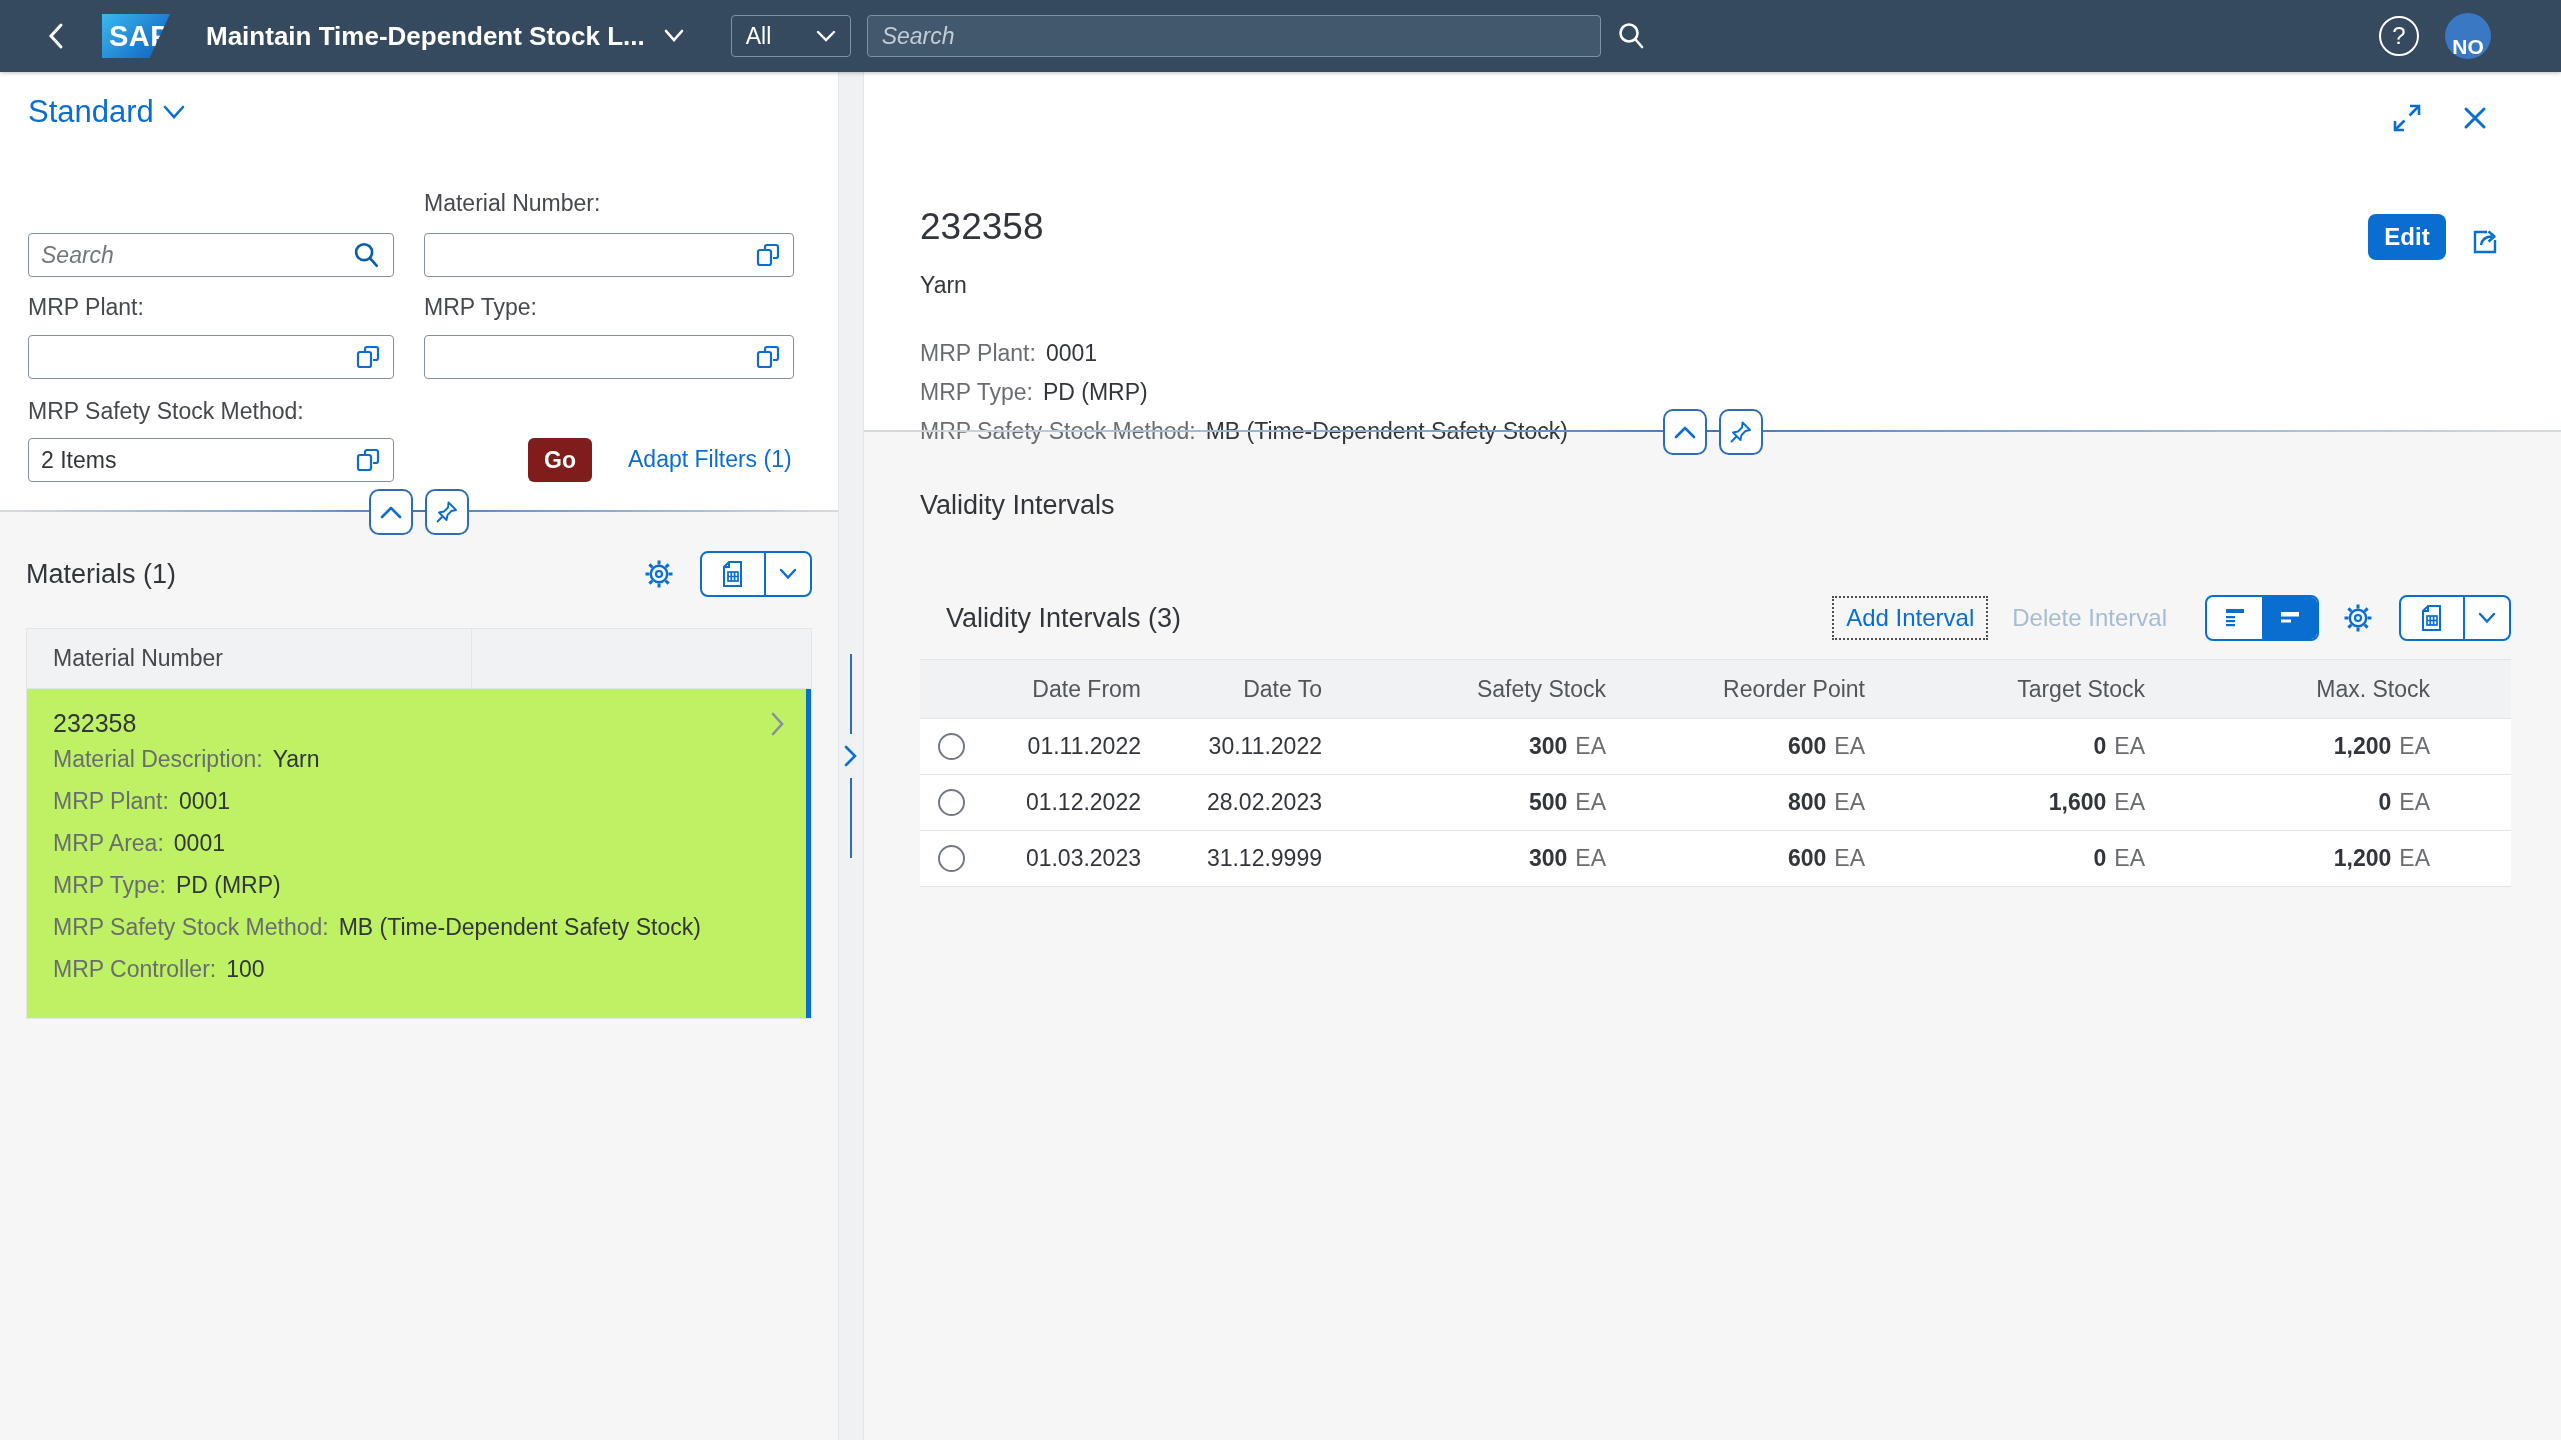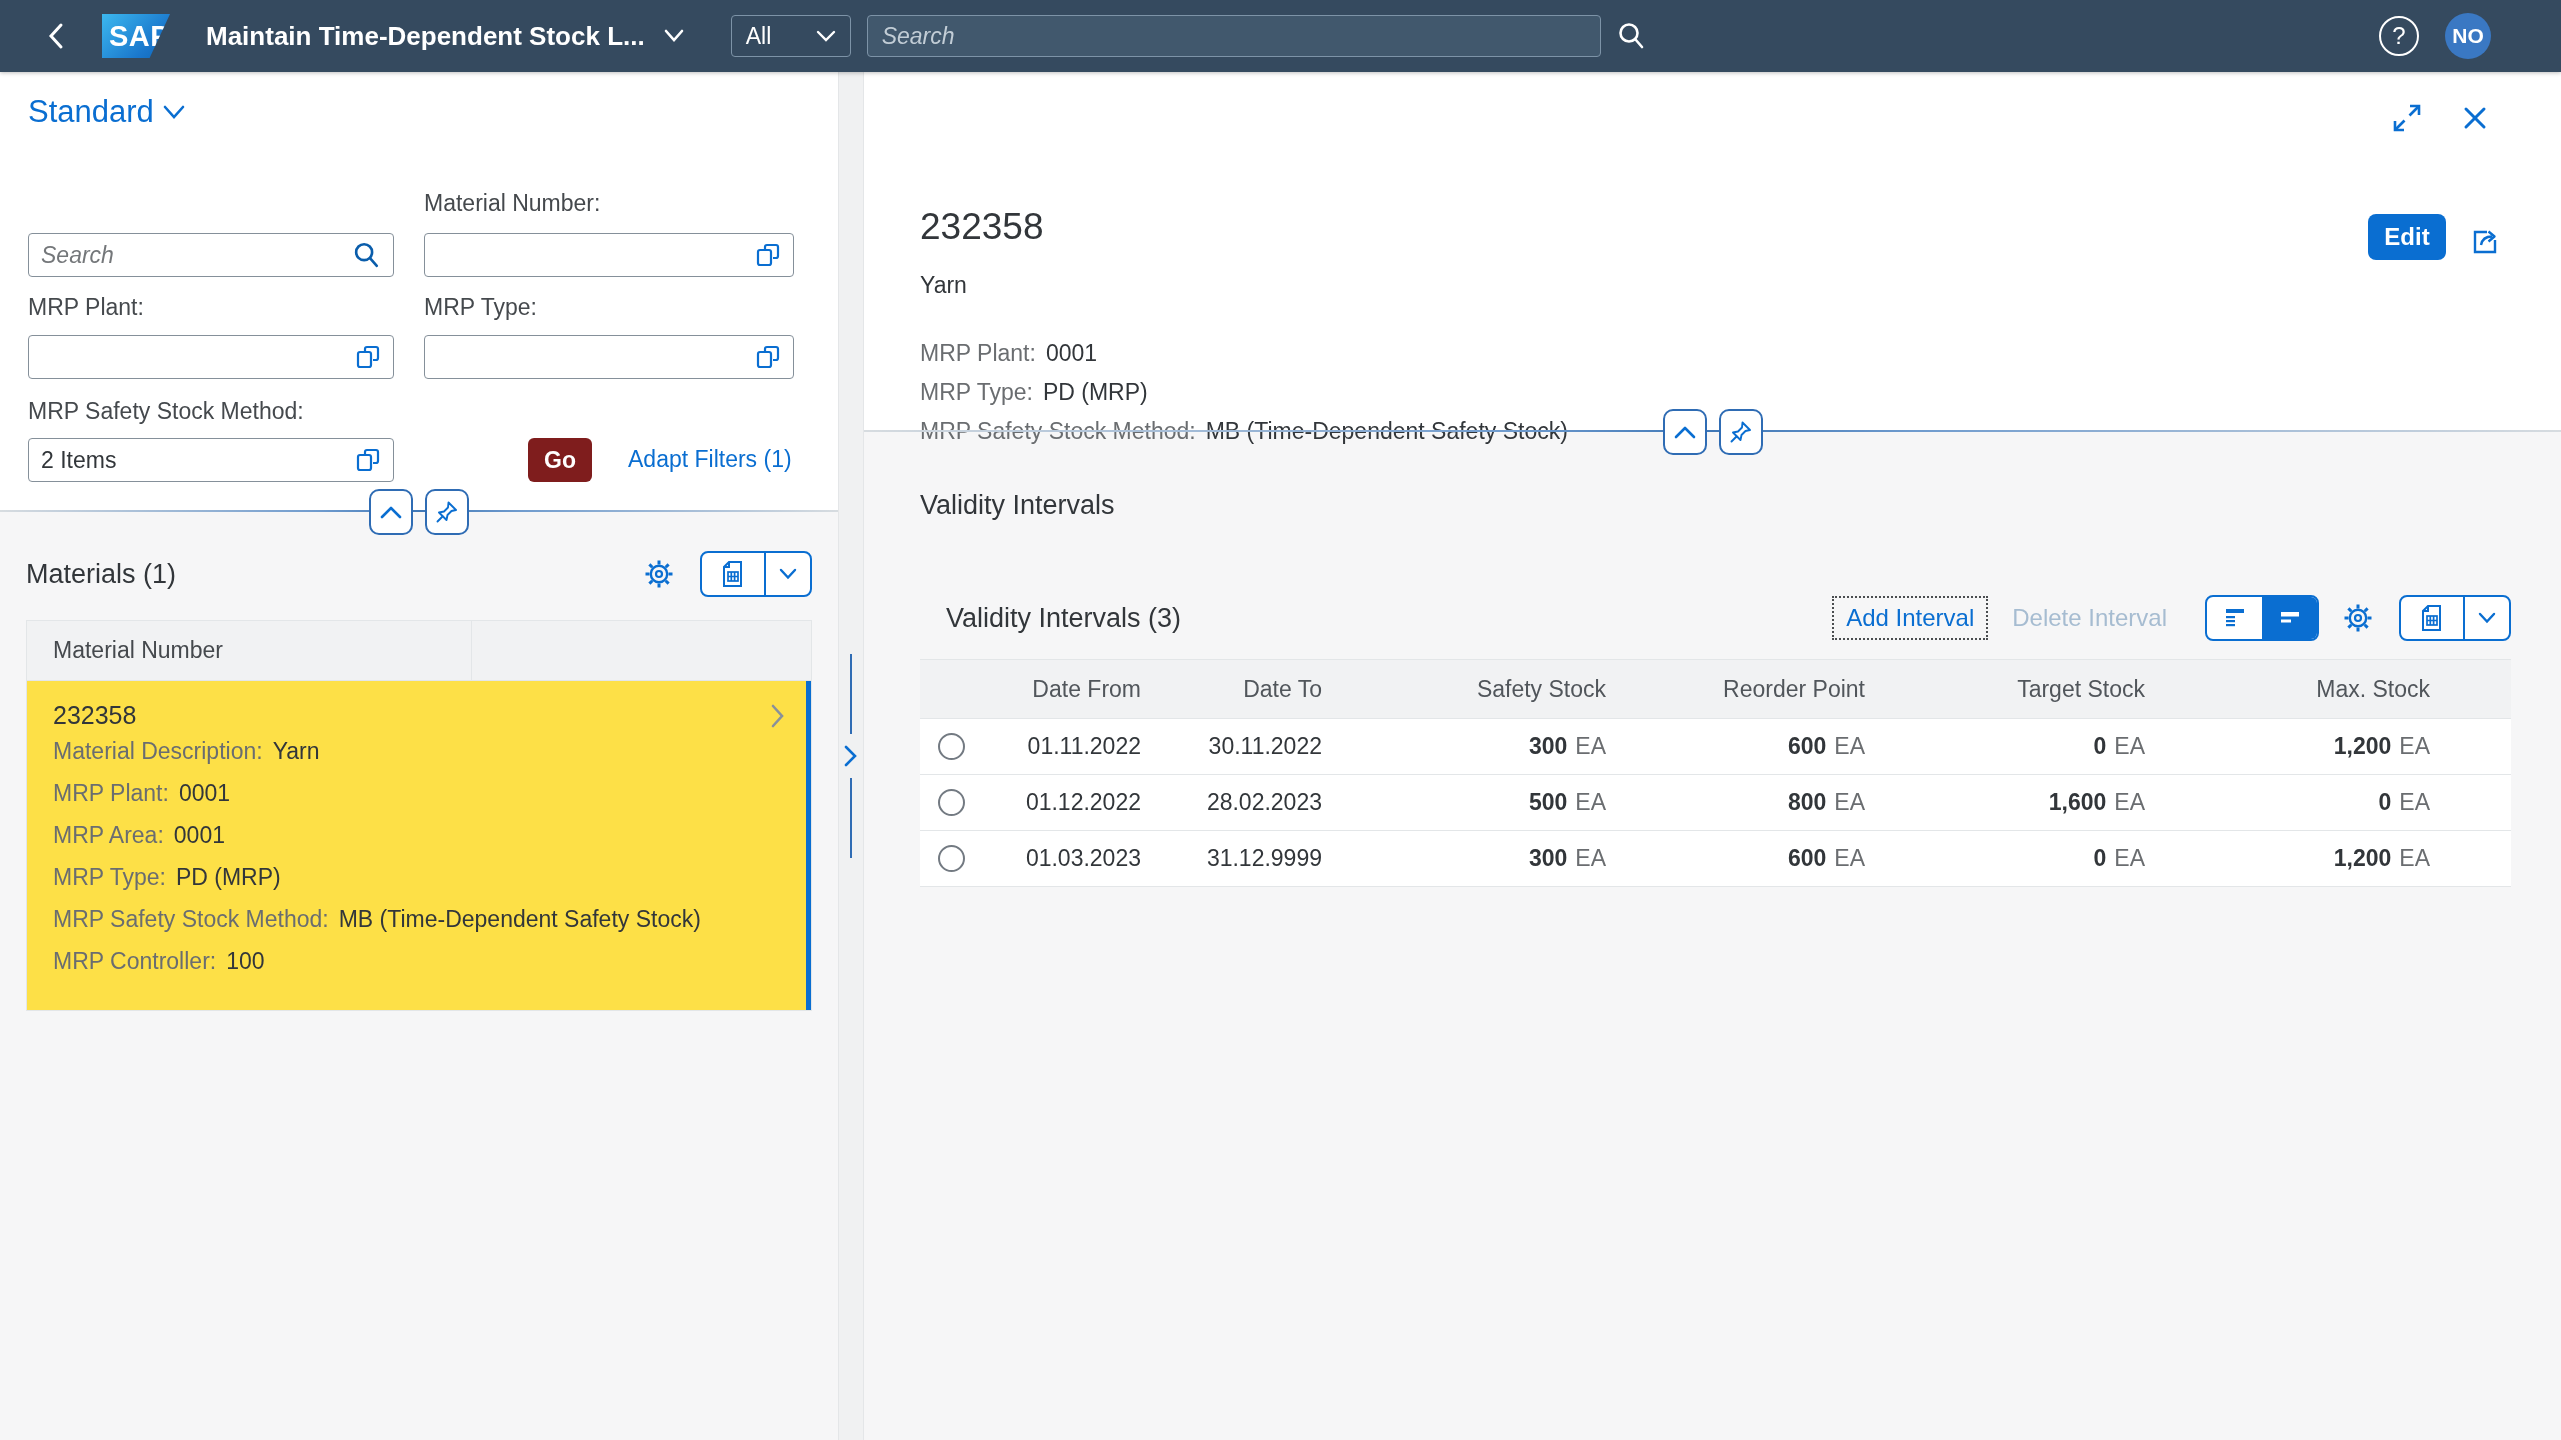--- a/index.html
+++ b/index.html
@@ -15,21 +15,21 @@
   .shell-title { margin-left:36px; color:#fff; font-weight:bold; font-size:26px; white-space:nowrap; }
   .shell-title-caret { margin-left:18px; }
   .scope-select { margin-left:46px; width:120px; height:42px; border:1px solid #7d93a7; border-radius:4px; display:flex; align-items:center; padding:0 14px; color:#fff; cursor:pointer; }
   .scope-select .scope-label { flex:1; font-size:23px; }
   .shell-search { margin-left:16px; width:734px; height:42px; border:1px solid #7d93a7; border-radius:4px; background:#41586d; display:flex; align-items:center; padding:0 14px; }
   .shell-search input { width:100%; background:transparent; border:none; outline:none; color:#e7edf2; font-size:23px; font-style:italic; font-family:inherit; }
   .shell-search input::placeholder { color:#c2cdd6; font-style:italic; }
   .shell-search-btn { margin-left:14px; background:none; border:none; cursor:pointer; }
   .shell-spacer { flex:1; }
   .help-btn { width:40px; height:40px; border-radius:50%; border:2px solid #fff; color:#fff; font-size:24px; display:flex; align-items:center; justify-content:center; background:none; cursor:pointer; margin-right:26px; }
-  .avatar { width:46px; height:46px; border-radius:50%; background:#3a78c3; color:#fff; font-size:21px; font-weight:bold; display:flex; align-items:center; justify-content:center; cursor:pointer; }
+  .avatar { width:46px; height:46px; border-radius:50%; background:#3a78c3; color:#fff; font-size:21px; font-weight:bold; display:flex; align-items:flex-end; justify-content:center; cursor:pointer; }
 
   
   .main { display:flex; height:1368px; }
   .left-panel { width:838px; display:flex; flex-direction:column; background:#f6f6f7; }
   .splitter { width:26px; background:#f0f1f2; border-left:1px solid #e4e6e8; border-right:1px solid #e4e6e8; display:flex; flex-direction:column; align-items:center; justify-content:center; gap:10px; cursor:col-resize; }
   .splitter .grip-line { width:2px; height:80px; background:#2f6cb4; }
   .right-panel { flex:1; display:flex; flex-direction:column; min-width:0; }
 
   
   .panel-divider { position:absolute; left:0; right:0; bottom:0; height:2px;
@@ -51,21 +51,21 @@
   
   .left-content { flex:1; background:#f6f6f7; padding:0 26px; position:relative; }
   .tbl-toolbar { margin-top:36px; height:52px; display:flex; align-items:center; }
   .tbl-title { font-size:27px; font-weight:normal; color:#32363a; }
   .tb-spacer { flex:1; }
   .icon-btn { background:none; border:none; cursor:pointer; padding:4px; }
   .split-btn { margin-left:22px; height:46px; border:2px solid #0a6ed1; border-radius:8px; background:#fff; display:flex; align-items:stretch; overflow:hidden; }
   .split-btn .sb-main { display:flex; align-items:center; padding:0 16px; cursor:pointer; border-right:2px solid #0a6ed1; }
   .split-btn .sb-caret { display:flex; align-items:center; padding:0 13px; cursor:pointer; }
 
-  .mat-card { margin-top:20px; background:#fde047; border:1px solid #e3e6e8; }
+  .mat-card { margin-top:28px; background:#bef264; border:1px solid #e3e6e8; }
   .mat-head { height:60px; background:#f1f2f3; border-bottom:1px solid #e3e6e8; display:flex; align-items:center; position:relative; }
   .mat-head .col-label { padding-left:26px; color:#45494d; font-size:23px; }
   .mat-head .col-sep { position:absolute; left:444px; top:0; bottom:0; width:1px; background:#e3e6e8; }
   .mat-item { position:relative; padding:20px 26px 28px 26px; cursor:pointer; }
   .mat-item .sel-bar { position:absolute; right:0; top:0; bottom:0; width:5px; background:#0a6ed1; }
   .mat-num-row { display:flex; align-items:center; }
   .mat-num { font-size:25px; color:#32363a; flex:1; }
   .prop-line { line-height:42px; white-space:nowrap; }
   .prop-line .pl { color:#6a6d70; }
   .prop-line .pv { color:#32363a; margin-left:10px; }

